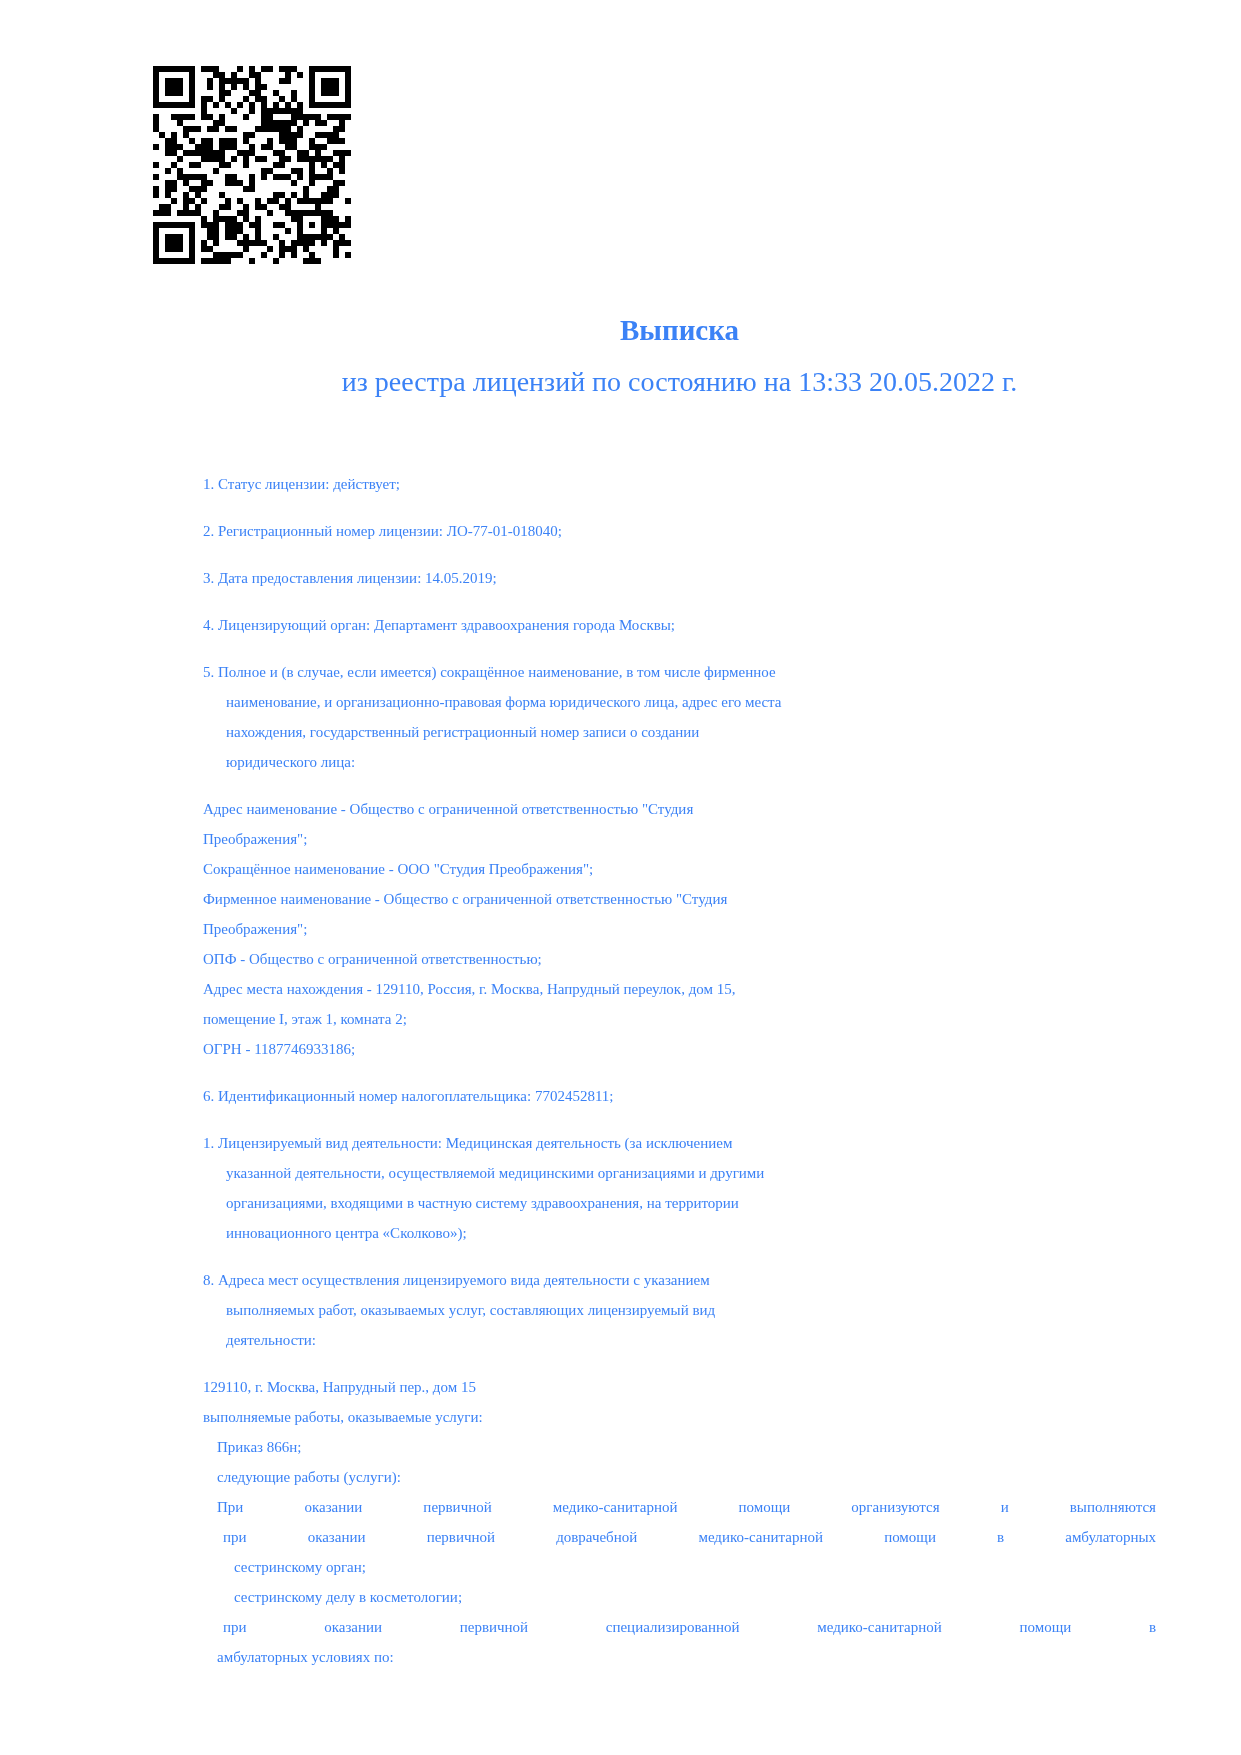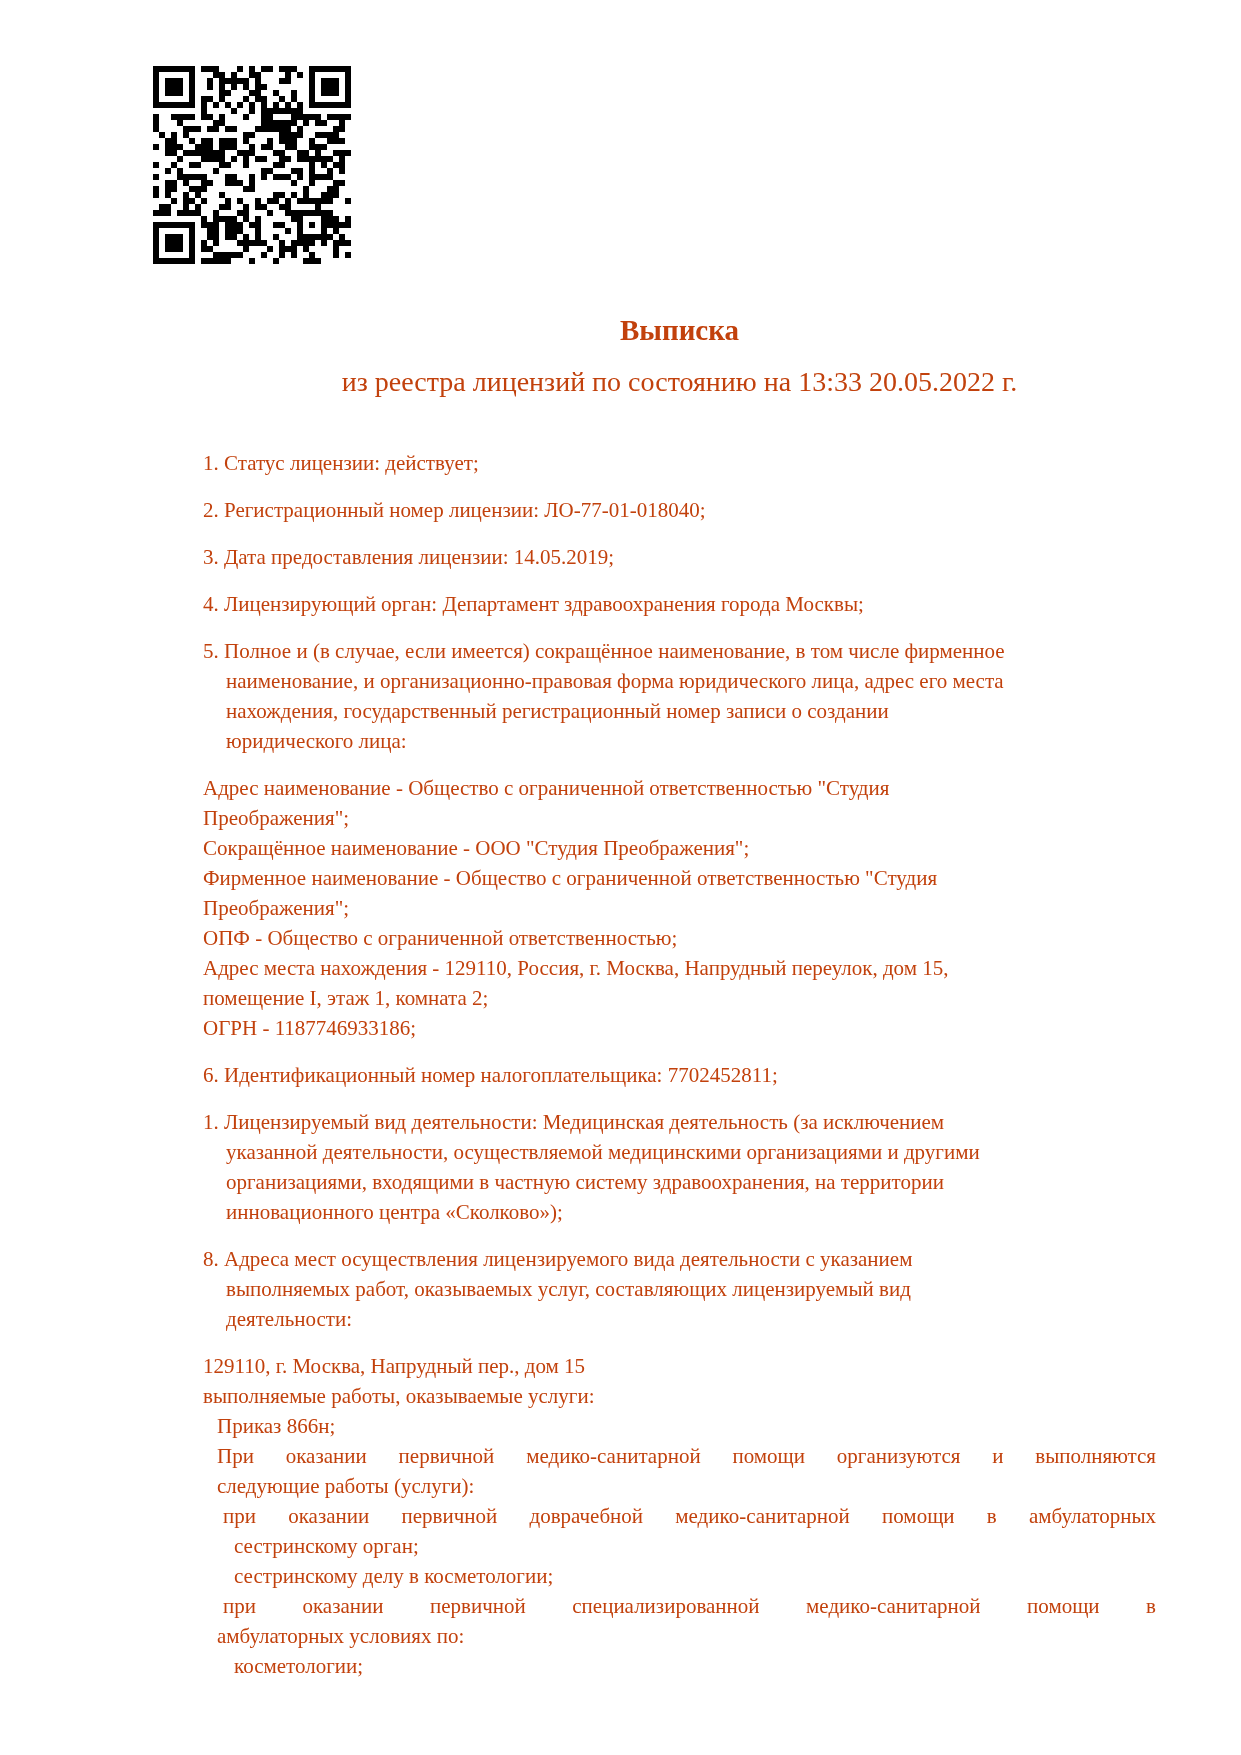--- a/index.html
+++ b/index.html
@@ -1,21 +1,21 @@
 <!DOCTYPE html>
 <html><head>
 <meta charset="utf-8">
 <style>
   html,body{margin:0;padding:0;background:#ffffff;}
   .page{
     position:relative;
     width:1241px;
     height:1683px;
     background:#ffffff;
-    color:#c2410c;
+    color:#3b82f6;
     font-family:"Liberation Serif", serif;
     overflow:hidden;
   }
   .qr{
     position:absolute;
     left:153px;
     top:66px;
     width:198px;
     height:198px;
   }
@@ -33,22 +33,22 @@
     margin:0;
   }
   .subtitle{
     font-size:28px;
     font-weight:normal;
     line-height:28px;
     text-align:center;
     margin:24px 0 0 0;
   }
   .bodytext{
-    margin-top:52px;
-    font-size:21px;
+    margin-top:73px;
+    font-size:15px;
     line-height:30px;
   }
   .line{white-space:nowrap;}
   .line.gap{margin-top:17px;}
   .line.just{
     white-space:normal;
     text-align:justify;
     text-align-last:justify;
     text-justify:inter-word;
   }
@@ -617,22 +617,22 @@
         <div class="line gap">1. Лицензируемый вид деятельности: Медицинская деятельность (за исключением</div>
         <div class="line ind-h">указанной деятельности, осуществляемой медицинскими организациями и другими</div>
         <div class="line ind-h">организациями, входящими в частную систему здравоохранения, на территории</div>
         <div class="line ind-h">инновационного центра «Сколково»);</div>
         <div class="line gap">8. Адреса мест осуществления лицензируемого вида деятельности с указанием</div>
         <div class="line ind-h">выполняемых работ, оказываемых услуг, составляющих лицензируемый вид</div>
         <div class="line ind-h">деятельности:</div>
         <div class="line gap">129110, г. Москва, Напрудный пер., дом 15</div>
         <div class="line">выполняемые работы, оказываемые услуги:</div>
         <div class="line ind-1">Приказ 866н;</div>
+        <div class="line ind-1">следующие работы (услуги):</div>
         <div class="line just ind-1">При оказании первичной медико-санитарной помощи организуются и выполняются</div>
-        <div class="line ind-1">следующие работы (услуги):</div>
         <div class="line just ind-2">при оказании первичной доврачебной медико-санитарной помощи в амбулаторных</div>
         <div class="line ind-3">сестринскому орган;</div>
         <div class="line ind-3">сестринскому делу в косметологии;</div>
         <div class="line just ind-2">при оказании первичной специализированной медико-санитарной помощи в</div>
         <div class="line ind-1">амбулаторных условиях по:</div>
         <div class="line ind-3">косметологии;</div>
     </div>
   </div>
 
 </div>

